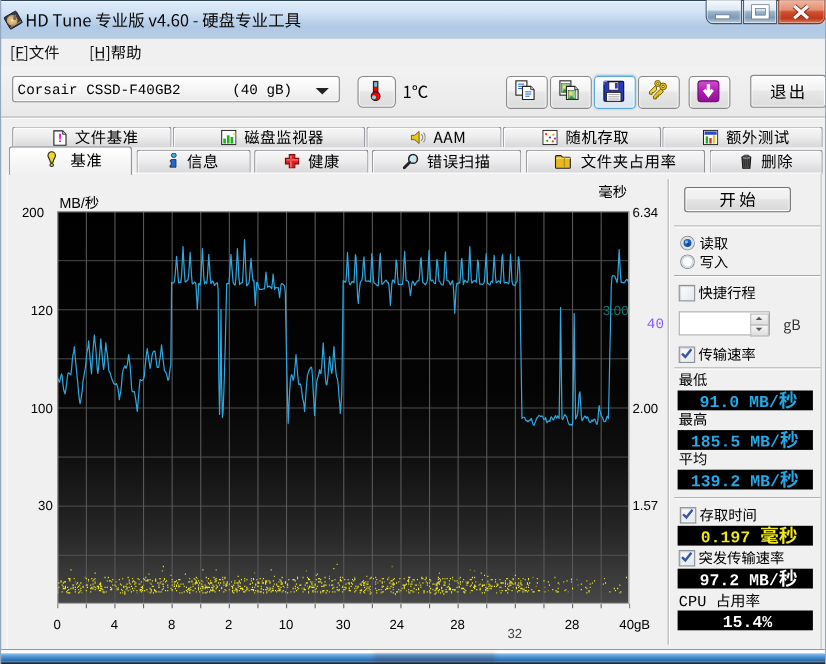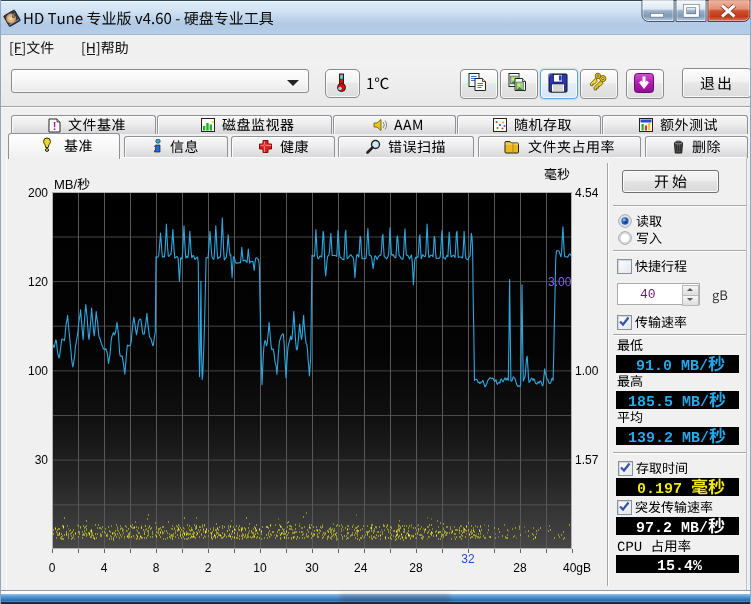--- a/index.html
+++ b/index.html
@@ -64,20 +64,21 @@
     </svg>
 <svg style="position:absolute;left:81px;top:39px;overflow:visible" width="49" height="20" viewBox="0 -14 49 20">
       <path d="M1.5 2.4H4.3V1.7H2.4V-10.3H4.3V-11.1H1.5Z M6.1 0H7.4V-4.8H12.2V0H13.5V-10.3H12.2V-6H7.4V-10.3H6.1Z M15.4 2.4H18.2V-11.1H15.4V-10.3H17.2V1.7H15.4Z M23.5 -11.8V-10.7H20.6V-9.8H23.5V-8.8H20.9V-8H23.5V-7.6C23.5 -7.4 23.5 -7.1 23.4 -6.9H20.4V-6H23C22.5 -5.4 21.8 -4.8 20.6 -4.4C20.9 -4.2 21.2 -3.8 21.4 -3.6C22.9 -4.2 23.7 -5.1 24.2 -6H27.2V-6.9H24.5C24.5 -7.1 24.6 -7.4 24.6 -7.6V-8H26.8V-8.8H24.6V-9.8H27.1V-10.7H24.6V-11.8ZM27.8 -11.2V-4.2H28.8V-10.3H31.2C30.9 -9.7 30.4 -9 29.9 -8.3C31.2 -7.7 31.6 -7 31.6 -6.5C31.6 -6.2 31.5 -6 31.3 -5.9C31.1 -5.9 30.9 -5.8 30.7 -5.8C30.3 -5.8 29.8 -5.8 29.2 -5.9C29.3 -5.6 29.5 -5.2 29.5 -5C30.1 -4.9 30.7 -4.9 31.1 -5C31.4 -5 31.7 -5.1 32 -5.2C32.4 -5.4 32.7 -5.8 32.7 -6.5C32.7 -7.1 32.3 -7.8 31.1 -8.5C31.6 -9.2 32.3 -10.1 32.8 -10.8L32.1 -11.2L31.9 -11.2ZM21.8 -3.7V0.4H22.8V-2.7H26.1V1.1H27.2V-2.7H30.7V-0.8C30.7 -0.6 30.6 -0.6 30.4 -0.6C30.2 -0.6 29.4 -0.6 28.5 -0.6C28.6 -0.3 28.8 0.1 28.8 0.3C30 0.3 30.7 0.3 31.2 0.2C31.6 0 31.8 -0.3 31.8 -0.8V-3.7H27.2V-4.8H26.1V-3.7Z M42.5 -11.8C42.5 -10.7 42.5 -9.6 42.5 -8.6H40.2V-7.6H42.4C42.3 -4.2 41.5 -1.3 38.9 0.4C39.1 0.5 39.5 0.9 39.6 1.1C42.5 -0.7 43.2 -3.9 43.5 -7.6H45.6C45.5 -2.5 45.4 -0.6 45 -0.2C44.9 0 44.7 0.1 44.5 0.1C44.2 0.1 43.5 0 42.7 -0C42.8 0.3 43 0.7 43 1C43.7 1 44.5 1.1 44.9 1C45.4 1 45.7 0.8 45.9 0.5C46.4 -0.1 46.5 -2.1 46.7 -8.1C46.7 -8.2 46.7 -8.6 46.7 -8.6H43.5C43.5 -9.6 43.5 -10.7 43.5 -11.8ZM34.1 -1.3 34.3 -0.3C36 -0.6 38.4 -1.2 40.6 -1.7L40.5 -2.7L39.7 -2.5V-11.1H35.1V-1.5ZM36.1 -1.7V-4.1H38.7V-2.3ZM36.1 -7.1H38.7V-5.1H36.1ZM36.1 -8.1V-10.1H38.7V-8.1Z" fill="#111"></path>
     </svg>
 <div class="abs" style="left:15px;top:54px;width:7px;height:1px;background:#111"></div>
 <div class="abs" style="left:87px;top:54px;width:8px;height:1px;background:#111"></div>
 <div class="abs" style="left:1px;top:60px;width:749px;height:46px;background:linear-gradient(180deg,#f2f2f2,#e9e9e9)"></div>
 <div class="abs" style="left:1px;top:106px;width:749px;height:1px;background:#a3a3a3"></div>
 <div class="abs" style="left:1px;top:107px;width:749px;height:1px;background:#fdfdfd"></div>
 <div class="abs" style="left:11px;top:69px;width:296px;height:22px;border:1px solid #8a8a8a;border-radius:3px;background:linear-gradient(180deg,#ffffff,#f4f4f4 60%,#e9e9e9);box-shadow:inset 0 0 0 1px rgba(255,255,255,.7)"></div>
+<div class="abs" style="left:16px;top:74px;width:280px;height:16px;font:13px 'Liberation Mono',monospace;color:#000;white-space:pre">Corsair CSSD-F40GB2      (40 gB)</div>
 <div class="abs" style="left:287px;top:80px;width:0;height:0;border-left:6px solid transparent;border-right:6px solid transparent;border-top:6.5px solid #222"></div>
 <div class="btn" style="left:325px;top:68.5px;width:33px;height:27px;border-radius:5px"></div>
 <svg class="abs" style="left:336px;top:73px" width="12" height="19" viewBox="0 0 12 19">
 <rect x="3.5" y="1" width="4" height="12" fill="#e00" stroke="#222" stroke-width="1"></rect>
 <rect x="4.2" y="1.8" width="2.6" height="4" fill="#4ad8e8"></rect>
 <circle cx="5.5" cy="14.5" r="4" fill="#e00" stroke="#222"></circle>
 <circle cx="4" cy="15.5" r="1.8" fill="#7ae0ea"></circle>
     </svg>
 <svg style="position:absolute;left:366px;top:74px;overflow:visible" width="25" height="22" viewBox="0 -15 25 22">
       <path d="M1.3 0H7.3V-1.1H5.1V-11H4.1C3.5 -10.7 2.8 -10.4 1.8 -10.2V-9.3H3.8V-1.1H1.3Z M11.1 -7.2C12.3 -7.2 13.2 -8 13.2 -9.3C13.2 -10.6 12.3 -11.4 11.1 -11.4C10 -11.4 9 -10.6 9 -9.3C9 -8 10 -7.2 11.1 -7.2ZM11.1 -7.9C10.4 -7.9 9.9 -8.5 9.9 -9.3C9.9 -10.1 10.4 -10.7 11.1 -10.7C11.9 -10.7 12.4 -10.1 12.4 -9.3C12.4 -8.5 11.9 -7.9 11.1 -7.9ZM19.4 0.2C20.7 0.2 21.8 -0.4 22.7 -1.4L21.9 -2.3C21.2 -1.5 20.4 -1.1 19.4 -1.1C17.3 -1.1 16 -2.8 16 -5.5C16 -8.2 17.4 -9.9 19.4 -9.9C20.4 -9.9 21 -9.5 21.6 -8.9L22.4 -9.8C21.8 -10.5 20.7 -11.2 19.4 -11.2C16.6 -11.2 14.5 -9 14.5 -5.5C14.5 -1.9 16.6 0.2 19.4 0.2Z" fill="#000"></path>
@@ -257,37 +258,37 @@
 <rect x="52" y="192" width="520" height="357" fill="url(#plotbg)"></rect>
 <path d="M78.5 192v357M104.5 192v357M130.5 192v357M156.5 192v357M182.5 192v357M208.5 192v357M234.5 192v357M260.5 192v357M286.5 192v357M312.5 192v357M338.5 192v357M364.5 192v357M390.5 192v357M416.5 192v357M442.5 192v357M468.5 192v357M494.5 192v357M520.5 192v357M546.5 192v357" stroke="#585858" stroke-width="1"></path>
 <path d="M52 237.0h520M52 281.6h520M52 326.2h520M52 370.9h520M52 415.5h520M52 460.1h520M52 504.8h520" stroke="#585858" stroke-width="0.8"></path>
 <path d="M224 536h1M158 529h1M215 530h1M452 532h1M211 533h1M196 526h1M382 532h1M167 538h1M474 532h1M121 528h1M471 526h1M68 538h1M402 537h1M89 534h1M193 532h1M388 538h1M108 527h1M371 531h1M93 536h1M128 536h1M131 537h1M302 538h1M222 528h1M229 534h1M222 533h1M331 530h1M425 529h1M397 530h1M178 529h1M239 526h1M162 527h1M333 531h1M336 533h1M430 534h1M348 526h1M336 536h1M151 528h1M223 537h1M53 534h1M367 532h1M380 536h1M97 534h1M462 533h1M290 526h1M390 533h1M248 537h1M230 526h1M159 535h1M431 532h1M84 535h1M59 534h1M195 529h1M279 530h1M229 536h1M72 538h1M150 529h1M239 530h1M395 537h1M169 534h1M330 528h1M313 534h1M198 530h1M129 537h1M464 529h1M213 530h1M391 535h1M390 527h1M382 534h1M71 533h1M397 535h1M234 537h1M311 534h1M191 528h1M399 531h1M175 533h1M436 535h1M475 536h1M122 531h1M293 538h1M436 536h1M474 535h1M236 538h1M84 531h1M108 527h1M266 535h1M141 528h1M138 528h1M161 530h1M267 527h1M152 532h1M232 532h1M159 529h1M133 528h1M68 538h1M73 535h1M446 535h1M178 529h1M199 537h1M64 535h1M408 534h1M188 534h1M385 538h1M82 538h1M379 527h1M356 528h1M156 527h1M317 535h1M189 526h1M280 527h1M174 529h1M447 533h1M477 537h1M134 527h1M217 537h1M120 535h1M371 528h1M219 527h1M183 533h1M323 533h1M192 537h1M314 531h1M289 529h1M196 528h1M390 538h1M247 537h1M450 529h1M126 531h1M90 537h1M409 535h1M70 530h1M283 534h1M398 530h1M358 526h1M280 538h1M199 537h1M280 526h1M408 536h1M178 530h1M137 536h1M284 534h1M471 534h1M342 527h1M186 535h1M226 537h1M286 532h1M227 531h1M199 527h1M330 532h1M384 526h1M398 537h1M449 533h1M144 538h1M466 527h1M360 538h1M66 535h1M347 538h1M403 532h1M229 530h1M160 528h1M181 538h1M468 530h1M61 534h1M138 533h1M431 535h1M259 530h1M548 531h1M222 538h1M378 536h1M148 515h1M347 533h1M408 531h1M83 526h1M357 532h1M72 532h1M291 527h1M475 536h1M532 534h1M98 525h1M254 536h1M469 534h1M191 530h1M506 538h1M83 534h1M215 538h1M60 538h1M456 537h1M292 533h1M409 536h1M319 530h1M109 539h1M114 533h1M141 527h1M362 536h1M183 537h1M230 536h1M375 527h1M375 538h1M318 537h1M317 531h1M397 532h1M304 538h1M136 535h1M144 534h1M148 533h1M127 536h1M432 533h1M246 538h1M163 527h1M402 538h1M62 539h1M413 528h1M216 532h1M133 536h1M362 529h1M82 532h1M528 536h1M471 532h1M244 528h1M425 530h1M92 535h1M316 527h1M307 530h1M192 530h1M136 527h1M284 537h1M283 531h1M461 539h1M184 535h1M119 533h1M355 533h1M244 528h1M488 526h1M95 525h1M281 534h1M261 532h1M307 537h1M322 538h1M352 527h1M396 535h1M152 537h1M291 538h1M355 538h1M480 526h1M228 536h1M204 525h1M251 531h1M261 531h1M236 526h1M357 527h1M528 531h1M52 539h1M481 530h1M52 537h1M440 539h1M82 535h1M327 531h1M73 535h1M406 538h1M59 533h1M418 529h1M257 537h1M266 527h1M170 538h1M256 525h1M391 528h1M101 536h1M312 536h1M180 528h1M156 536h1M533 539h1M415 528h1M282 529h1M431 525h1M254 527h1M373 537h1M220 535h1M78 532h1M79 534h1M100 536h1M96 538h1M469 534h1M296 539h1M402 526h1M104 532h1M309 525h1M403 540h1M368 532h1M554 538h1M113 538h1M464 532h1M350 536h1M359 540h1M184 539h1M232 531h1M117 528h1M201 535h1M147 536h1M479 531h1M128 538h1M141 528h1M294 533h1M409 526h1M160 537h1M360 530h1M175 537h1M177 530h1M287 527h1M561 535h1M211 534h1M184 533h1M519 527h1M295 529h1M345 528h1M367 534h1M146 538h1M378 532h1M415 534h1M206 530h1M224 536h1M342 539h1M172 539h1M216 524h1M563 532h1M115 531h1M440 532h1M286 538h1M198 530h1M451 533h1M355 528h1M254 537h1M331 537h1M330 538h1M488 530h1M405 538h1M205 532h1M131 527h1M407 533h1M261 531h1M183 528h1M329 529h1M480 534h1M252 533h1M354 530h1M113 540h1M446 533h1M145 526h1M411 536h1M100 534h1M423 537h1M459 528h1M336 526h1M295 525h1M143 530h1M224 534h1M256 530h1M200 530h1M461 531h1M203 538h1M230 537h1M273 532h1M455 530h1M358 531h1M325 533h1M484 538h1M211 538h1M281 527h1M187 525h1M323 537h1M172 537h1M68 536h1M473 531h1M438 539h1M122 529h1M490 537h1M184 535h1M400 528h1M413 536h1M91 531h1M485 538h1M352 535h1M73 530h1M455 539h1M328 532h1M239 536h1M308 532h1M91 530h1M112 533h1M259 538h1M214 536h1M569 525h1M183 528h1M374 531h1M186 534h1M95 534h1M272 532h1M152 534h1M253 537h1M125 526h1M408 528h1M66 534h1M463 532h1M479 530h1M190 538h1M302 535h1M160 532h1M294 537h1M444 533h1M221 538h1M166 531h1M261 539h1M59 529h1M156 532h1M311 538h1M55 528h1M178 525h1M409 535h1M205 533h1M443 524h1M208 531h1M255 528h1M56 538h1M473 535h1M244 537h1M129 534h1M505 537h1M158 533h1M327 539h1M206 532h1M310 528h1M303 517h1M317 537h1M168 522h1M182 535h1M63 526h1M380 535h1M281 533h1M410 538h1M309 527h1M489 537h1M212 539h1M197 534h1M194 525h1M90 531h1M444 531h1M253 535h1M397 534h1M255 529h1M550 530h1M235 530h1M58 529h1M241 529h1M386 527h1M401 535h1M124 537h1M473 530h1M194 533h1M102 527h1M244 528h1M134 528h1M184 534h1M190 534h1M214 535h1M78 537h1M473 531h1M242 529h1M468 523h1M57 535h1M117 534h1M433 536h1M347 530h1M121 528h1M80 527h1M478 537h1M63 539h1M347 529h1M255 534h1M85 527h1M465 530h1M193 536h1M279 530h1M466 526h1M306 534h1M169 537h1M337 525h1M507 530h1M222 526h1M372 539h1M242 534h1M286 531h1M469 534h1M63 528h1M184 518h1M473 535h1M320 531h1M371 525h1M241 531h1M463 528h1M322 527h1M190 531h1M520 535h1M275 538h1M82 535h1M256 531h1M113 538h1M91 532h1M427 533h1M363 526h1M215 536h1M203 538h1M391 539h1M102 532h1M558 535h1M181 530h1M465 537h1M418 531h1M224 527h1M535 537h1M297 537h1M438 533h1M250 537h1M188 538h1M428 532h1M399 526h1M234 530h1M277 536h1M217 537h1M400 539h1M211 537h1M91 535h1M241 530h1M148 531h1M220 536h1M502 536h1M196 535h1M293 537h1M280 535h1M219 535h1M63 527h1M257 533h1M439 532h1M189 530h1M424 530h1M245 530h1M227 531h1M462 536h1M327 537h1M472 537h1M270 526h1M262 527h1M454 534h1M452 531h1M248 528h1M217 529h1M394 531h1M86 521h1M456 537h1M217 528h1M404 532h1M399 536h1M369 537h1M469 535h1M144 532h1M269 531h1M180 534h1M177 535h1M234 538h1M180 532h1M421 535h1M230 527h1M268 533h1M371 529h1M136 539h1M276 536h1M401 534h1M160 533h1M202 527h1M278 530h1M218 530h1M100 534h1M461 535h1M186 532h1M443 535h1M446 527h1M409 526h1M288 522h1M535 538h1M342 537h1M301 532h1M441 536h1M431 533h1M299 526h1M385 537h1M372 525h1M371 527h1M459 533h1M149 526h1M498 529h1M183 531h1M331 534h1M396 532h1M396 536h1M128 534h1M234 533h1M259 529h1M270 525h1M334 531h1M53 530h1M56 532h1M376 535h1M237 538h1M156 537h1M89 534h1M75 533h1M463 530h1M89 533h1M247 535h1M268 528h1M130 526h1M109 531h1M220 535h1M224 534h1M420 535h1M402 537h1M62 536h1M373 533h1M443 537h1M396 539h1M374 529h1M218 535h1M55 529h1M242 536h1M357 539h1M91 537h1M328 537h1M158 531h1M284 534h1M288 533h1M88 533h1M193 534h1M442 535h1M422 539h1M206 529h1M470 538h1M466 531h1M86 534h1M351 535h1M248 533h1M331 537h1M162 532h1M94 539h1M99 528h1M344 536h1M474 535h1M408 535h1M253 533h1M459 537h1M267 538h1M356 531h1M342 539h1M277 532h1M195 538h1M438 532h1M399 529h1M234 529h1M62 536h1M302 532h1M91 531h1M119 538h1M116 525h1M139 539h1M178 528h1M515 528h1M86 536h1M540 528h1M564 538h1M395 540h1M366 532h1M120 529h1M429 525h1M217 533h1M127 537h1M75 534h1M61 537h1M107 536h1M171 535h1M62 526h1M383 525h1M239 539h1M189 534h1M150 537h1M348 533h1M79 532h1M193 537h1M243 535h1M57 530h1M112 534h1M140 536h1M357 539h1M82 538h1M270 534h1M405 536h1M123 533h1M499 532h1M205 531h1M214 535h1M180 536h1M140 537h1M361 538h1M84 528h1M78 526h1M205 533h1M94 538h1M494 528h1M212 532h1M197 533h1M445 532h1M128 529h1M440 523h1M137 537h1M327 539h1M187 534h1M58 535h1M417 534h1M245 536h1M306 536h1M536 531h1M317 530h1M269 537h1M409 536h1M333 535h1M313 534h1M234 530h1M456 530h1M308 536h1M228 528h1M424 532h1M438 532h1M330 530h1M237 535h1M406 526h1M369 531h1M64 518h1M404 530h1M246 518h1M421 538h1M89 535h1M435 532h1M507 538h1M71 539h1M320 527h1M398 525h1M313 527h1M284 538h1M255 531h1M213 528h1M396 531h1M115 535h1M285 534h1M68 534h1M483 536h1M309 528h1M559 537h1M66 532h1M232 537h1" stroke="#f2ee24" stroke-width="1.2" fill="none"></path>
       <path d="M313 536h1M117 530h1M436 531h1M204 536h1M162 533h1M203 530h1M291 529h1M413 537h1M427 527h1M267 527h1M388 532h1M341 531h1M332 529h1M371 536h1M241 536h1M316 530h1M178 529h1M242 528h1M431 534h1M452 532h1M137 531h1M341 529h1M116 537h1M328 536h1M358 531h1M400 527h1M120 526h1M348 538h1M266 527h1M367 535h1M163 533h1M147 531h1M238 530h1M210 533h1M191 537h1M242 538h1M85 533h1M172 529h1M352 533h1M292 530h1M299 538h1M145 530h1M57 533h1M174 528h1M347 526h1M97 528h1M276 535h1M145 526h1M101 529h1M70 534h1M454 527h1M290 529h1M459 530h1M91 533h1M445 535h1M335 535h1M471 537h1M334 529h1M237 533h1M460 526h1M203 529h1M80 528h1M377 532h1M472 533h1M175 531h1M210 529h1M173 534h1M228 526h1M438 527h1M296 532h1M196 518h1M371 538h1M115 534h1M333 524h1M163 539h1M208 536h1M67 526h1M192 534h1M365 535h1M471 530h1M251 532h1M459 531h1M141 537h1M178 538h1M321 528h1M441 537h1M196 528h1M196 526h1M357 530h1M155 523h1M388 530h1M261 534h1M66 532h1M477 527h1M301 528h1M311 533h1M335 534h1M328 532h1M132 525h1M490 537h1M147 519h1M142 538h1M172 529h1M393 531h1M422 536h1M86 530h1M86 526h1M399 531h1M357 534h1M314 535h1M264 538h1M130 526h1M457 530h1M177 527h1M280 539h1M245 535h1M172 539h1M251 538h1M416 530h1M271 535h1M331 532h1M191 530h1M357 536h1M420 529h1M325 534h1M513 537h1M231 539h1M480 532h1M208 536h1M421 527h1M336 538h1M144 534h1M129 535h1M111 526h1M135 522h1M341 525h1M129 533h1M398 527h1M411 525h1M57 533h1M201 534h1M173 536h1M429 537h1M111 539h1M242 539h1M383 526h1M464 529h1M73 537h1M412 536h1M286 536h1M241 528h1M336 540h1M347 534h1M367 526h1M461 526h1M519 529h1M110 532h1M180 535h1M314 534h1M399 521h1M406 534h1M322 535h1M141 538h1M450 527h1M549 526h1M121 537h1M357 531h1M393 536h1M514 536h1M283 530h1M177 531h1M167 533h1M404 526h1M113 539h1M187 533h1M114 536h1M204 526h1M367 533h1M253 529h1M331 539h1M473 528h1M301 528h1M303 534h1M370 528h1M218 533h1M71 536h1M118 531h1M404 529h1M282 533h1M311 525h1M137 538h1M126 527h1M61 539h1M322 526h1M165 539h1M299 532h1M196 532h1M390 537h1M428 527h1M69 531h1M270 525h1M475 538h1M306 513h1M171 529h1M191 536h1M155 535h1M218 533h1M249 524h1M132 528h1M111 537h1M175 531h1M215 537h1M291 539h1M437 521h1M443 529h1M410 539h1M538 530h1M252 537h1M475 526h1M536 534h1M52 535h1M468 531h1M249 531h1M203 532h1M479 538h1M447 527h1M346 536h1M59 535h1M275 525h1M422 538h1M106 535h1M436 536h1M231 534h1M413 536h1M238 528h1M319 533h1M194 537h1M512 529h1M507 535h1M289 526h1M384 530h1M533 528h1M533 535h1M480 527h1M346 539h1M268 535h1M417 533h1M380 539h1M364 537h1M376 527h1M170 536h1M418 529h1M470 532h1M179 530h1M216 534h1M480 537h1M302 528h1M455 534h1M156 529h1M324 535h1M202 525h1M199 532h1M398 538h1M464 530h1M100 528h1M441 534h1M245 529h1M419 535h1M213 537h1M234 533h1M224 535h1M563 539h1M131 537h1M287 535h1M254 536h1M288 538h1M432 529h1M479 531h1M387 526h1M86 529h1M123 530h1M295 532h1M141 528h1M110 536h1M164 531h1M390 530h1M216 530h1M387 525h1M280 535h1M405 538h1M172 535h1M287 523h1M341 535h1M476 536h1M195 527h1M211 535h1M504 525h1M105 533h1M293 533h1M233 527h1M93 538h1M83 535h1M187 539h1M205 537h1M193 535h1M337 539h1M176 526h1M148 535h1M495 538h1M200 527h1M374 537h1M429 530h1M390 538h1M92 533h1M385 539h1M332 536h1M172 526h1M149 527h1M148 528h1M294 532h1M106 536h1M256 538h1M418 525h1M354 535h1M416 538h1M478 534h1M339 526h1M105 529h1M180 536h1M279 525h1M304 527h1M186 539h1M227 531h1M398 529h1M139 533h1M460 537h1M146 529h1M451 539h1M101 535h1M171 536h1M297 537h1M373 531h1M387 529h1M428 537h1" stroke="#d6d22a" stroke-width="1.2" fill="none"></path>
       <path d="M231 521h1M519 526h1M274 535h1M284 529h1M427 539h1M403 529h1M356 534h1M466 534h1M107 535h1M376 528h1M113 533h1M318 533h1M352 526h1M117 527h1M221 536h1M122 535h1M74 539h1M380 532h1M87 535h1M333 533h1M188 528h1M477 538h1M184 529h1M127 531h1M411 527h1M398 538h1M317 534h1M278 519h1M423 529h1M284 532h1M118 536h1M505 538h1M141 526h1M349 529h1M248 535h1M524 527h1M68 529h1M279 530h1M77 525h1M443 528h1M84 534h1M188 535h1M79 532h1M270 536h1M225 535h1M525 532h1M447 533h1M152 534h1M242 538h1M124 539h1M308 537h1M508 531h1M427 518h1M334 534h1M442 531h1M237 536h1M134 538h1M324 533h1M279 533h1M146 538h1M179 526h1M136 530h1M347 533h1M322 525h1M454 537h1M516 538h1M107 534h1M451 531h1M299 524h1M495 534h1M245 535h1M328 530h1M258 534h1M363 538h1M162 534h1M130 532h1M415 538h1M334 537h1M371 530h1M343 530h1M376 538h1M381 530h1M284 533h1M369 537h1M371 539h1M498 537h1M382 534h1M86 530h1M417 526h1M476 535h1M356 515h1M254 535h1M475 538h1M353 525h1M484 525h1M157 533h1M431 519h1M245 534h1M391 527h1M487 533h1M401 537h1M390 538h1" stroke="#9a981f" stroke-width="1.2" fill="none"></path>
 <path d="M52.0 342.4 52.6 344.1 53.3 345.8 54.0 347.5 54.6 345.5 55.2 342.6 55.9 339.8 56.5 341.7 57.2 349.1 57.9 354.3 58.5 356.4 59.1 358.0 59.8 354.4 60.5 349.0 61.1 344.2 61.8 339.3 62.4 339.0 63.1 339.6 63.7 340.1 64.4 340.7 65.0 336.4 65.7 327.6 66.3 322.8 67.0 319.9 67.6 315.2 68.2 322.3 68.9 330.2 69.6 337.0 70.2 343.4 70.9 350.2 71.5 357.9 72.2 363.5 72.8 366.9 73.5 363.6 74.1 359.6 74.8 354.6 75.4 346.8 76.1 343.2 76.7 339.5 77.4 335.4 78.0 331.3 78.7 322.8 79.3 319.1 80.0 315.7 80.6 309.8 81.2 317.6 81.9 325.4 82.5 333.0 83.2 339.8 83.8 329.3 84.5 319.9 85.1 311.7 85.8 304.5 86.4 310.9 87.1 316.8 87.7 325.5 88.4 336.0 89.0 339.4 89.7 333.3 90.3 326.0 91.0 317.5 91.6 308.0 92.3 316.5 92.9 323.4 93.6 331.3 94.2 335.9 94.9 330.2 95.5 321.2 96.2 311.6 96.8 317.7 97.5 321.2 98.1 327.8 98.8 335.7 99.4 338.2 100.1 338.7 100.7 341.1 101.4 343.5 102.0 345.3 102.7 346.9 103.3 348.5 104.0 349.2 104.6 349.4 105.3 349.5 105.9 348.7 106.6 350.8 107.2 353.0 107.9 357.6 108.5 363.4 109.2 359.1 109.8 356.0 110.5 349.4 111.1 340.8 111.8 336.9 112.4 335.1 113.1 333.5 113.7 332.6 114.4 334.9 115.0 334.0 115.7 331.5 116.3 327.2 117.0 322.3 117.6 327.2 118.3 332.9 118.9 341.5 119.6 352.3 120.2 355.9 120.9 356.2 121.5 356.1 122.2 356.0 122.8 359.8 123.5 364.0 124.1 368.8 124.8 374.1 125.4 367.2 126.1 358.7 126.7 351.2 127.4 345.0 128.0 345.7 128.7 345.9 129.3 345.6 130.0 345.4 130.6 344.2 131.3 341.3 131.9 333.1 132.6 326.5 133.2 321.7 133.9 317.0 134.5 321.6 135.2 326.2 135.8 330.7 136.5 335.0 137.1 331.2 137.8 326.6 138.4 322.0 139.1 320.1 139.7 319.5 140.4 319.0 141.0 320.1 141.7 325.3 142.3 330.5 143.0 334.1 143.6 334.0 144.3 333.9 144.9 329.0 145.6 325.0 146.2 319.8 146.9 313.4 147.5 320.4 148.2 326.6 148.8 331.1 149.5 337.0 150.1 337.7 150.8 338.4 151.4 340.3 152.1 343.0 152.7 345.7 153.4 344.9 154.0 340.0 154.7 334.9 155.3 331.8 156.0 256.7 156.6 257.0 157.3 257.3 157.9 257.0 158.6 256.1 159.2 250.1 159.9 241.5 160.5 233.1 161.2 241.6 161.8 250.9 162.5 257.3 163.1 256.9 163.8 256.4 164.4 256.9 165.1 250.4 165.7 237.8 166.4 224.1 167.0 236.7 167.7 248.7 168.3 256.2 169.0 256.3 169.6 255.5 170.3 254.7 170.9 254.5 171.6 249.1 172.2 239.4 172.9 229.5 173.5 240.4 174.2 251.6 174.8 258.0 175.5 257.8 176.2 257.2 176.8 256.5 177.5 256.9 178.1 258.4 178.8 270.6 179.4 281.2 180.1 269.6 180.7 257.7 181.4 258.4 182.0 259.0 182.7 251.5 183.3 238.7 184.0 225.9 184.6 238.8 185.3 251.9 185.9 258.1 186.6 256.4 187.2 256.4 187.9 257.8 188.5 252.8 189.2 241.9 189.8 231.3 190.5 241.7 191.1 251.9 191.8 257.8 192.4 256.7 193.1 255.6 193.7 255.9 194.4 257.7 195.0 259.5 195.7 258.7 196.3 257.9 197.0 257.3 197.6 257.1 198.3 263.4 198.9 342.4 199.6 376.7 200.2 351.4 200.9 281.3 201.5 350.1 202.2 379.4 202.8 374.1 203.5 356.2 204.1 338.4 204.8 312.8 205.4 287.2 206.1 257.8 206.7 257.7 207.4 257.8 208.0 258.0 208.7 250.9 209.3 240.6 210.0 231.3 210.6 240.3 211.3 249.2 211.9 256.4 212.6 258.2 213.2 259.1 213.9 259.1 214.5 251.4 215.2 238.6 215.8 225.9 216.5 238.5 217.1 251.1 217.8 258.7 218.4 258.1 219.1 257.5 219.7 257.1 220.4 256.9 221.0 247.7 221.7 233.1 222.3 217.9 223.0 233.6 223.6 249.8 224.3 260.0 224.9 259.0 225.6 258.1 226.2 257.7 226.9 252.5 227.5 243.7 228.2 234.8 228.8 243.4 229.5 251.4 230.1 255.4 230.8 254.6 231.4 265.2 232.1 277.7 232.7 265.8 233.4 256.7 234.0 257.1 234.7 259.5 235.3 261.5 236.0 263.2 236.6 263.1 237.3 263.1 237.9 263.0 238.6 262.9 239.2 262.7 239.9 262.6 240.5 262.6 241.2 255.0 241.8 247.3 242.5 254.5 243.1 261.0 243.8 260.6 244.4 260.4 245.1 260.1 245.7 260.8 246.4 261.6 247.0 262.4 247.7 256.1 248.3 249.1 249.0 256.6 249.6 263.1 250.3 262.0 250.9 261.3 251.6 261.5 252.2 261.6 252.9 261.4 253.5 265.2 254.2 270.5 254.8 264.5 255.5 258.7 256.1 257.8 256.8 258.0 257.4 258.6 258.1 259.3 258.7 259.7 259.4 267.0 260.0 300.9 260.7 334.8 261.3 359.8 262.0 384.8 262.6 370.5 263.3 356.2 263.9 347.3 264.6 341.8 265.2 340.6 265.9 342.4 266.5 345.8 267.2 343.5 267.8 337.2 268.5 330.1 269.1 322.3 269.8 330.5 270.4 338.2 271.1 345.6 271.7 349.7 272.4 349.3 273.0 348.9 273.7 351.4 274.3 355.4 275.0 361.8 275.6 363.9 276.3 367.2 276.9 374.1 277.6 365.0 278.2 356.1 278.9 347.4 279.5 341.3 280.2 339.1 280.8 336.9 281.5 335.6 282.1 334.7 282.8 333.7 283.4 334.5 284.1 342.9 284.7 355.2 285.4 366.2 286.0 377.6 286.7 366.0 287.3 355.7 288.0 347.1 288.6 343.9 289.3 342.0 289.9 339.0 290.6 336.0 291.2 339.6 291.9 339.1 292.5 332.6 293.2 322.4 293.8 311.6 294.5 322.6 295.1 333.2 295.8 343.5 296.4 349.2 297.1 349.8 297.7 346.1 298.4 339.1 299.0 331.4 299.7 324.1 300.3 330.2 301.0 336.8 301.6 339.4 302.3 334.2 302.9 324.6 303.6 315.2 304.2 324.3 304.9 332.4 305.5 339.4 306.2 343.6 306.8 344.3 307.5 350.2 308.1 359.2 308.8 367.1 309.4 375.9 310.1 366.3 310.7 358.0 311.4 304.5 312.0 255.2 312.7 255.6 313.3 255.9 314.0 256.6 314.6 255.0 315.3 242.6 315.9 229.5 316.6 242.4 317.2 255.5 317.9 258.5 318.5 258.9 319.2 257.6 319.8 256.3 320.5 256.0 321.1 256.5 321.8 257.0 322.4 245.3 323.1 231.4 323.7 234.2 324.4 253.1 325.0 268.5 325.7 275.9 326.3 268.7 327.0 261.0 327.6 256.7 328.3 255.5 328.9 255.1 329.6 250.5 330.2 239.8 330.9 233.4 331.5 244.4 332.2 255.4 332.8 255.5 333.5 255.5 334.1 255.5 334.8 255.4 335.4 255.6 336.1 255.8 336.7 256.4 337.4 244.0 338.0 230.5 338.7 238.7 339.3 252.0 340.0 257.2 340.6 257.6 341.3 257.9 341.9 258.6 342.6 259.3 343.2 259.7 343.9 259.7 344.5 250.0 345.2 233.7 345.8 230.4 346.5 245.9 347.1 258.4 347.8 258.4 348.4 257.5 349.1 256.6 349.7 255.8 350.4 255.3 351.0 254.7 351.7 255.8 352.3 256.9 353.0 256.9 353.6 259.5 354.3 268.2 354.9 277.7 355.6 268.1 356.2 258.4 356.9 254.6 357.5 254.7 358.2 256.0 358.8 257.2 359.5 248.3 360.1 236.2 360.8 238.7 361.4 251.2 362.1 258.6 362.7 258.6 363.4 258.7 364.0 258.8 364.7 258.8 365.3 258.7 366.0 258.3 366.6 251.7 367.3 237.0 367.9 228.6 368.6 241.9 369.2 255.1 369.9 255.2 370.5 255.3 371.2 256.1 371.8 258.9 372.5 263.9 373.1 268.8 373.8 263.6 374.4 258.1 375.1 255.7 375.7 256.3 376.4 257.8 377.0 259.4 377.7 258.1 378.3 256.9 379.0 256.0 379.6 255.5 380.3 255.0 380.9 255.2 381.6 248.4 382.2 236.6 382.9 234.3 383.5 246.2 384.2 256.4 384.8 257.0 385.5 257.6 386.1 258.2 386.8 258.9 387.4 257.6 388.1 256.3 388.7 253.5 389.4 241.1 390.0 227.7 390.7 241.0 391.3 253.5 392.0 255.4 392.6 255.0 393.3 254.6 393.9 255.9 394.6 257.1 395.2 257.7 395.9 257.7 396.5 248.1 397.2 235.9 397.8 237.8 398.5 248.5 399.1 255.5 399.8 255.9 400.4 257.1 401.1 258.3 401.7 259.0 402.4 259.1 403.0 259.1 403.7 253.1 404.3 238.0 405.0 228.9 405.6 242.7 406.3 255.0 406.9 255.2 407.6 255.4 408.2 256.2 408.9 257.6 409.5 259.0 410.2 257.6 410.8 256.1 411.5 255.2 412.1 259.9 412.8 272.2 413.4 284.8 414.1 272.8 414.7 261.3 415.4 257.3 416.0 258.0 416.7 257.5 417.3 257.1 418.0 257.3 418.6 250.4 419.3 237.6 419.9 234.9 420.6 248.7 421.2 258.7 421.9 256.7 422.5 254.6 423.2 255.3 423.8 256.0 424.5 256.5 425.1 256.7 425.8 254.0 426.4 238.7 427.1 224.1 427.7 238.3 428.4 253.5 429.0 257.5 429.7 256.6 430.3 255.6 431.0 255.2 431.6 255.3 432.3 255.4 432.9 256.7 433.6 248.3 434.2 236.2 434.9 238.7 435.5 251.1 436.2 258.4 436.8 258.3 437.5 258.3 438.1 258.4 438.8 258.5 439.4 257.8 440.1 257.1 440.7 251.7 441.4 238.6 442.0 230.5 442.7 244.3 443.3 257.8 444.0 257.9 444.6 258.5 445.3 259.1 445.9 257.5 446.6 255.8 447.2 255.6 447.9 256.7 448.5 245.0 449.2 232.1 449.8 239.7 450.5 252.2 451.1 257.0 451.8 256.7 452.4 256.0 453.1 255.3 453.7 255.5 454.4 256.5 455.0 257.6 455.7 248.2 456.3 234.0 457.0 231.3 457.6 245.2 458.3 257.1 458.9 257.1 459.6 257.0 460.2 257.0 460.9 257.0 461.5 257.0 462.2 258.1 462.8 256.7 463.5 244.0 464.1 231.3 464.8 243.2 465.4 255.6 466.1 258.6 466.7 259.0 467.4 259.4 468.0 259.8 468.7 258.1 469.3 256.4 470.0 256.2 470.6 246.7 471.3 233.4 471.9 236.0 472.6 249.1 473.2 298.2 473.9 339.3 474.5 380.4 475.2 379.5 475.8 379.3 476.5 379.3 477.1 380.0 477.8 381.9 478.4 382.5 479.1 382.1 479.7 383.4 480.4 383.3 481.0 382.0 481.7 382.2 482.3 381.7 483.0 380.3 483.6 382.4 484.3 384.9 484.9 386.6 485.6 386.5 486.2 384.5 486.9 383.4 487.5 381.1 488.2 379.7 488.8 379.3 489.5 378.2 490.1 377.6 490.8 378.2 491.4 378.5 492.1 378.5 492.7 378.0 493.4 378.8 494.0 380.6 494.7 381.4 495.3 381.1 496.0 379.5 496.6 382.7 497.3 384.4 497.9 383.1 498.6 383.0 499.2 382.4 499.9 383.1 500.5 380.0 501.2 378.9 501.8 379.8 502.5 381.4 503.1 381.8 503.8 380.3 504.4 378.9 505.1 377.9 505.7 379.9 506.4 379.8 507.0 378.1 507.7 379.5 508.3 380.4 509.0 335.6 509.6 279.5 510.3 335.9 510.9 381.0 511.6 381.2 512.2 380.2 512.9 377.8 513.5 376.9 514.2 378.0 514.8 378.4 515.5 380.1 516.1 382.6 516.8 384.6 517.4 385.9 518.1 386.5 518.7 385.8 519.4 386.0 520.0 386.6 520.7 384.4 521.3 339.6 522.0 284.8 522.6 339.3 523.3 381.0 523.9 379.3 524.6 378.0 525.2 375.5 525.9 366.8 526.5 358.5 527.2 356.2 527.8 365.5 528.5 378.3 529.1 382.4 529.8 381.7 530.4 380.3 531.1 379.0 531.7 378.2 532.4 378.8 533.0 380.5 533.7 378.9 534.3 379.2 535.0 381.6 535.6 383.1 536.3 383.9 536.9 384.0 537.6 382.8 538.2 381.8 538.9 383.2 539.5 381.7 540.2 381.1 540.8 381.2 541.5 383.1 542.1 385.1 542.7 385.8 543.4 383.1 544.0 375.5 544.7 368.7 545.3 373.1 546.0 375.4 546.6 378.1 547.3 379.1 547.9 379.7 548.6 382.0 549.2 383.4 549.9 383.4 550.5 383.0 551.2 381.2 551.8 378.6 552.5 378.4 553.1 380.5 553.8 350.9 554.4 320.5 555.1 290.2 555.7 259.8 556.4 251.4 557.0 250.5 557.7 250.7 558.3 250.8 559.0 251.0 559.6 253.0 560.3 254.9 560.9 256.9 561.6 252.4 562.2 239.5 562.9 226.8 563.5 239.4 564.2 251.9 564.8 256.8 565.5 256.7 566.1 256.9 566.8 257.0 567.4 257.2 568.1 256.5 568.7 255.4 569.4 254.3 570.0 253.9 570.7 255.0 571.3 256.0 572.0 257.1" stroke="#2ea8e0" stroke-width="1.1" fill="none" stroke-linejoin="round"></path>
 <rect x="52.5" y="192.5" width="519" height="356" fill="none" stroke="#b2b2b2" stroke-width="1"></rect>
 <path d="M52.5 549v4M78.5 549v4M104.5 549v4M130.5 549v4M156.5 549v4M182.5 549v4M208.5 549v4M234.5 549v4M260.5 549v4M286.5 549v4M312.5 549v4M338.5 549v4M364.5 549v4M390.5 549v4M416.5 549v4M442.5 549v4M468.5 549v4M494.5 549v4M520.5 549v4M546.5 549v4M572.5 549v4" stroke="#666" stroke-width="1"></path>
 </svg>
-<div class="abs" style="left:20px;top:186px;width:28px;text-align:right;font-size:12px;color:#000">200</div>
+<div class="abs" style="left:20px;top:186px;width:28px;font-size:12px;color:#000">200</div>
 <div class="abs" style="left:20px;top:275px;width:28px;text-align:right;font-size:12px;color:#000">120</div>
 <div class="abs" style="left:20px;top:364px;width:28px;text-align:right;font-size:12px;color:#000">100</div>
 <div class="abs" style="left:20px;top:453px;width:28px;text-align:right;font-size:12px;color:#000">30</div>
-<div class="abs" style="left:575px;top:186px;width:30px;font-size:12px;color:#000">4.54</div>
-<div class="abs" style="left:548px;top:275px;width:30px;font-size:12px;color:#8b5cf6">3.00</div>
-<div class="abs" style="left:575px;top:364px;width:30px;font-size:12px;color:#000">1.00</div>
+<div class="abs" style="left:575px;top:186px;width:30px;font-size:12px;color:#000">6.34</div>
+<div class="abs" style="left:548px;top:275px;width:30px;font-size:12px;color:#0f766e">3.00</div>
+<div class="abs" style="left:575px;top:364px;width:30px;font-size:12px;color:#000">2.00</div>
 <div class="abs" style="left:575px;top:453px;width:30px;font-size:12px;color:#000">1.57</div>
 <div class="abs" style="left:42px;top:561px;width:20px;text-align:center;font-size:12px;color:#000">0</div>
 <div class="abs" style="left:94px;top:561px;width:20px;text-align:center;font-size:12px;color:#000">4</div>
 <div class="abs" style="left:146px;top:561px;width:20px;text-align:center;font-size:12px;color:#000">8</div>
 <div class="abs" style="left:198px;top:561px;width:20px;text-align:center;font-size:12px;color:#000">2</div>
 <div class="abs" style="left:250px;top:561px;width:20px;text-align:center;font-size:12px;color:#000">10</div>
 <div class="abs" style="left:302px;top:561px;width:20px;text-align:center;font-size:12px;color:#000">30</div>
 <div class="abs" style="left:354px;top:561px;width:20px;text-align:left;font-size:12px;color:#000000">24</div>
 <div class="abs" style="left:406px;top:561px;width:20px;text-align:center;font-size:12px;color:#000">28</div>
-<div class="abs" style="left:458px;top:552px;width:20px;text-align:center;font-size:12px;color:#1d4ed8">32</div>
+<div class="abs" style="left:458px;top:569px;width:20px;text-align:center;font-size:12px;color:#404040">32</div>
 <div class="abs" style="left:510px;top:561px;width:20px;text-align:center;font-size:12px;color:#000">28</div>
 <div class="abs" style="left:563px;top:561px;font-size:12px;color:#000">40gB</div>
 <svg style="position:absolute;left:54px;top:176px;overflow:visible" width="38" height="19" viewBox="0 -13 38 19">
       <path d="M8.7 0V-6Q8.7 -7 8.7 -7.9Q8.4 -6.7 8.2 -6.1L5.9 0H5L2.7 -6.1L2.3 -7.2L2.1 -7.9L2.1 -7.2L2.1 -6V0H1.1V-8.9H2.7L5 -2.7Q5.2 -2.4 5.3 -1.9Q5.4 -1.5 5.4 -1.3Q5.5 -1.6 5.7 -2.1Q5.8 -2.6 5.9 -2.7L8.2 -8.9H9.8V0Z M18.8 -2.5Q18.8 -1.3 17.9 -0.7Q17.1 0 15.5 0H11.9V-8.9H15.1Q18.3 -8.9 18.3 -6.8Q18.3 -6 17.8 -5.4Q17.4 -4.9 16.6 -4.7Q17.7 -4.6 18.2 -4Q18.8 -3.4 18.8 -2.5ZM17.1 -6.6Q17.1 -7.4 16.6 -7.7Q16.1 -8 15.1 -8H13.1V-5.1H15.1Q16.1 -5.1 16.6 -5.5Q17.1 -5.9 17.1 -6.6ZM17.6 -2.6Q17.6 -4.2 15.4 -4.2H13.1V-1H15.5Q16.6 -1 17.1 -1.4Q17.6 -1.8 17.6 -2.6Z M19.5 0.1 22.1 -9.4H23.1L20.5 0.1Z M29.5 -8.7C29.3 -7.3 29 -5.8 28.5 -4.8C28.7 -4.7 29.2 -4.5 29.3 -4.4C29.8 -5.4 30.2 -7 30.4 -8.5ZM33.2 -8.6C33.8 -7.5 34.4 -6 34.6 -5L35.5 -5.4C35.3 -6.3 34.7 -7.8 34 -8.9ZM34 -4.6C33.1 -2 31 -0.5 27.8 0.1C28 0.4 28.2 0.7 28.3 1C31.7 0.2 33.9 -1.5 34.9 -4.3ZM31.3 -10.9V-2.9H32.3V-10.9ZM27.9 -10.7C27 -10.3 25.3 -9.9 23.8 -9.7C23.9 -9.5 24 -9.2 24.1 -8.9C24.6 -9 25.2 -9.1 25.8 -9.2V-7.3H23.7V-6.3H25.7C25.2 -4.8 24.3 -3.2 23.5 -2.2C23.7 -2 23.9 -1.6 24 -1.3C24.6 -2.1 25.3 -3.4 25.8 -4.7V1H26.8V-5C27.2 -4.4 27.7 -3.6 27.9 -3.1L28.5 -3.9C28.3 -4.3 27.2 -5.7 26.8 -6.1V-6.3H28.6V-7.3H26.8V-9.4C27.4 -9.6 28.1 -9.8 28.5 -10Z" fill="#000"></path>
     </svg>
 <svg style="position:absolute;left:544px;top:166px;overflow:visible" width="28" height="19" viewBox="0 -13 28 19">
       <path d="M0.9 -5.5V-3.3H1.8V-4.8H11.2V-3.4H12.1V-5.5ZM3.5 -7.8H9.6V-6.8H3.5ZM2.5 -8.4V-6.2H10.6V-8.4ZM5.6 -10.7C5.8 -10.5 6 -10.2 6.1 -9.9H0.7V-9.1H12.3V-9.9H7.2C7 -10.2 6.7 -10.7 6.5 -11ZM9.5 -4.6C7.9 -4.3 4.9 -4 2.5 -3.9C2.6 -3.7 2.7 -3.4 2.7 -3.3C3.6 -3.3 4.6 -3.4 5.6 -3.5V-2.8L1.7 -2.5L1.7 -1.9L5.6 -2.1V-1.4L1 -1.1L1.1 -0.4L5.6 -0.7V-0.4C5.6 0.6 6 0.9 7.6 0.9C7.9 0.9 10.5 0.9 10.9 0.9C12 0.9 12.3 0.6 12.5 -0.6C12.2 -0.7 11.8 -0.8 11.6 -0.9C11.6 -0 11.4 0.1 10.8 0.1C10.2 0.1 8 0.1 7.6 0.1C6.7 0.1 6.6 0 6.6 -0.4V-0.8L11.8 -1.1L11.7 -1.8L6.6 -1.5V-2.2L11 -2.5L10.9 -3.1L6.6 -2.8V-3.5C7.8 -3.7 9 -3.8 9.9 -4Z M19.4 -8.7C19.2 -7.3 18.9 -5.8 18.4 -4.8C18.6 -4.7 19 -4.5 19.2 -4.4C19.7 -5.4 20.1 -7 20.3 -8.5ZM23.1 -8.6C23.7 -7.5 24.3 -6 24.5 -5L25.4 -5.4C25.2 -6.3 24.6 -7.8 23.9 -8.9ZM23.9 -4.6C23 -2 20.9 -0.5 17.7 0.1C17.9 0.4 18.1 0.7 18.2 1C21.6 0.2 23.8 -1.5 24.8 -4.3ZM21.2 -10.9V-2.9H22.2V-10.9ZM17.8 -10.7C16.9 -10.3 15.1 -9.9 13.7 -9.7C13.8 -9.5 13.9 -9.2 14 -8.9C14.5 -9 15.1 -9.1 15.7 -9.2V-7.3H13.6V-6.3H15.6C15.1 -4.8 14.2 -3.2 13.4 -2.2C13.5 -2 13.8 -1.6 13.9 -1.3C14.5 -2.1 15.2 -3.4 15.7 -4.7V1H16.7V-5C17.1 -4.4 17.6 -3.6 17.8 -3.1L18.4 -3.9C18.2 -4.3 17 -5.7 16.7 -6.1V-6.3H18.5V-7.3H16.7V-9.4C17.3 -9.6 17.9 -9.8 18.4 -10Z" fill="#000"></path>
     </svg>
 <div class="gline" style="left:607px;top:163px;width:1px;height:423px"></div>
 <div class="gline2" style="left:608px;top:163px;width:1px;height:423px"></div>
@@ -318,21 +319,21 @@
       <circle cx="7" cy="7" r="5" fill="none" stroke="#d4dae0" stroke-width="1.5"></circle>
     </svg>
 <svg style="position:absolute;left:636px;top:230px;overflow:visible" width="28" height="19" viewBox="0 -13 28 19">
       <path d="M1 -10.2V-7.7H2V-9.3H11V-7.7H12V-10.2ZM1.2 -2.7V-1.8H8.6V-2.7ZM3.9 -9C3.6 -7.5 3.1 -5.4 2.8 -4.1H9.7C9.4 -1.6 9.2 -0.5 8.8 -0.1C8.6 -0 8.5 0 8.2 0C7.8 0 7 -0 6.1 -0.1C6.2 0.2 6.4 0.6 6.4 0.8C7.2 0.9 8.1 0.9 8.5 0.9C9 0.8 9.3 0.8 9.6 0.5C10.1 -0 10.4 -1.3 10.7 -4.6C10.7 -4.7 10.7 -5 10.7 -5H4L4.4 -6.7H10.4V-7.5H4.6L4.9 -8.9Z M16.8 -9.8C17.7 -9.2 18.4 -8.5 18.9 -7.7C18.1 -4 16.5 -1.3 13.5 0.2C13.8 0.4 14.2 0.8 14.4 0.9C17.1 -0.6 18.7 -3 19.7 -6.4C21.2 -3.8 22.1 -0.8 25.1 0.9C25.1 0.6 25.4 0.1 25.5 -0.2C21.2 -2.8 21.6 -7.7 17.4 -10.6Z" fill="#000"></path>
     </svg>
 <div class="cb" style="left:617px;top:259px"></div>
 <svg style="position:absolute;left:635px;top:258px;overflow:visible" width="54" height="19" viewBox="0 -13 54 19">
       <path d="M2.2 -10.9V1H3.2V-10.9ZM1 -8.4C0.9 -7.4 0.7 -5.9 0.4 -5.1L1.1 -4.8C1.5 -5.7 1.7 -7.3 1.8 -8.3ZM3.2 -8.5C3.6 -7.7 4 -6.7 4.2 -6.1L4.9 -6.5C4.7 -7.1 4.3 -8.1 3.9 -8.8ZM10.5 -5H8.4C8.5 -5.5 8.5 -6.1 8.5 -6.6V-7.9H10.5ZM7.5 -10.9V-8.9H5V-7.9H7.5V-6.6C7.5 -6.1 7.5 -5.5 7.5 -5H4.3V-4H7.3C7 -2.4 6.1 -0.8 3.9 0.3C4.1 0.5 4.4 0.9 4.5 1.1C6.7 -0.1 7.7 -1.7 8.2 -3.4C8.9 -1.3 10.1 0.3 12 1.1C12.1 0.8 12.4 0.4 12.7 0.2C10.8 -0.5 9.6 -2.1 8.9 -4H12.5V-5H11.4V-8.9H8.5V-10.9Z M18.4 -3.5C18.2 -1.8 17.6 -0.4 16.6 0.5C16.8 0.7 17.2 0.9 17.3 1.1C17.9 0.5 18.4 -0.2 18.7 -1C19.6 0.5 21 0.9 23 0.9H25.3C25.3 0.7 25.5 0.3 25.6 0.1C25.1 0.1 23.3 0.1 23 0.1C22.6 0.1 22.2 0.1 21.8 0V-1.7H24.8V-2.5H21.8V-3.7H24.7V-5.5H25.6V-6.3H24.7V-8.1H21.8V-9H25.3V-9.8H21.8V-10.9H20.9V-9.8H17.7V-9H20.9V-8.1H18.3V-7.3H20.9V-6.3H17.5V-5.5H20.9V-4.4H18.3V-3.7H20.9V-0.2C20.1 -0.5 19.5 -1.1 19 -2.1C19.1 -2.5 19.2 -2.9 19.3 -3.3ZM23.8 -5.5V-4.4H21.8V-5.5ZM23.8 -6.3H21.8V-7.3H23.8ZM15.2 -10.9V-8.3H13.5V-7.4H15.2V-4.7L13.4 -4.2L13.6 -3.2L15.2 -3.7V-0.1C15.2 0.1 15.1 0.1 14.9 0.1C14.8 0.2 14.3 0.2 13.7 0.1C13.8 0.4 14 0.8 14 1C14.8 1.1 15.3 1 15.6 0.9C16 0.7 16.1 0.4 16.1 -0.1V-4L17.5 -4.5L17.4 -5.4L16.1 -5V-7.4H17.5V-8.3H16.1V-10.9Z M31.7 -10.1V-9.2H38.1V-10.1ZM29.5 -10.9C28.8 -10 27.5 -8.8 26.5 -8.1C26.6 -7.9 26.9 -7.5 27 -7.3C28.2 -8.1 29.5 -9.4 30.4 -10.5ZM31.1 -6.6V-5.6H35.5V-0.2C35.5 -0 35.4 0.1 35.1 0.1C34.9 0.1 34 0.1 33.1 0C33.2 0.3 33.4 0.7 33.4 1C34.7 1 35.4 1 35.9 0.9C36.3 0.7 36.5 0.4 36.5 -0.2V-5.6H38.4V-6.6ZM30 -8.1C29.1 -6.7 27.7 -5.1 26.3 -4.2C26.5 -4 26.9 -3.6 27 -3.4C27.5 -3.8 28 -4.2 28.5 -4.7V1.1H29.5V-5.8C30 -6.4 30.5 -7.1 30.9 -7.8Z M45.9 -9.5H49.8V-7.1H45.9ZM45 -10.4V-6.3H50.8V-10.4ZM44.8 -2.7V-1.9H47.4V-0.2H44V0.7H51.5V-0.2H48.3V-1.9H50.9V-2.7H48.3V-4.3H51.2V-5.1H44.5V-4.3H47.4V-2.7ZM43.7 -10.7C42.7 -10.3 41 -9.9 39.6 -9.7C39.7 -9.5 39.8 -9.1 39.8 -8.9C40.5 -9 41.1 -9.1 41.8 -9.3V-7.3H39.6V-6.3H41.6C41.1 -4.8 40.2 -3.2 39.4 -2.2C39.5 -2 39.8 -1.6 39.9 -1.3C40.5 -2.1 41.2 -3.4 41.8 -4.7V1H42.7V-4.6C43.2 -4 43.7 -3.3 43.9 -3L44.5 -3.7C44.2 -4 43.1 -5.2 42.7 -5.5V-6.3H44.3V-7.3H42.7V-9.5C43.3 -9.6 43.9 -9.8 44.4 -10Z" fill="#000"></path>
     </svg>
 <div class="abs" style="left:617px;top:283px;width:81px;height:20px;border:1px solid #ababab;background:#fff"></div>
-<div class="abs" style="left:640px;top:287px;font:13px 'Liberation Mono',monospace;color:#701a75">40</div>
+<div class="abs" style="left:588px;top:287px;font:13px 'Liberation Mono',monospace;color:#8b5cf6">40</div>
 <div class="abs" style="left:682px;top:284.5px;width:15px;height:9px;border:1px solid #b9b9b9;background:linear-gradient(180deg,#f6f6f6,#ddd)"></div>
 <div class="abs" style="left:687px;top:287.5px;width:0;height:0;border-left:3.5px solid transparent;border-right:3.5px solid transparent;border-bottom:3.5px solid #555"></div>
 <div class="abs" style="left:682px;top:294.5px;width:15px;height:9px;border:1px solid #b9b9b9;background:linear-gradient(180deg,#f6f6f6,#ddd)"></div>
 <div class="abs" style="left:687px;top:297.5px;width:0;height:0;border-left:3.5px solid transparent;border-right:3.5px solid transparent;border-top:3.5px solid #555"></div>
 <svg style="position:absolute;left:712px;top:287px;overflow:visible" width="17" height="19" viewBox="0 -13 17 19">
       <path d="M3.6 3.2C5.8 3.2 7.1 2.1 7.1 0.8C7.1 -0.4 6.3 -0.9 4.7 -0.9H3.3C2.4 -0.9 2.1 -1.2 2.1 -1.6C2.1 -2 2.3 -2.3 2.5 -2.5C2.8 -2.3 3.2 -2.2 3.6 -2.2C5 -2.2 6.1 -3.2 6.1 -4.7C6.1 -5.3 5.9 -5.8 5.6 -6.1H7V-7.1H4.6C4.3 -7.2 4 -7.2 3.6 -7.2C2.1 -7.2 0.9 -6.3 0.9 -4.7C0.9 -3.9 1.4 -3.2 1.8 -2.8V-2.8C1.5 -2.5 1.1 -2 1.1 -1.5C1.1 -0.9 1.3 -0.5 1.7 -0.3V-0.2C1 0.2 0.7 0.8 0.7 1.4C0.7 2.6 1.9 3.2 3.6 3.2ZM3.6 -3C2.8 -3 2.1 -3.7 2.1 -4.7C2.1 -5.8 2.7 -6.4 3.6 -6.4C4.4 -6.4 5.1 -5.8 5.1 -4.7C5.1 -3.7 4.4 -3 3.6 -3ZM3.7 2.4C2.5 2.4 1.7 1.9 1.7 1.2C1.7 0.8 1.9 0.4 2.4 0C2.7 0.1 3.1 0.1 3.3 0.1H4.5C5.5 0.1 6 0.3 6 1C6 1.7 5.1 2.4 3.7 2.4Z M8.6 0H11.7C13.8 0 15.3 -0.9 15.3 -2.8C15.3 -4.1 14.5 -4.8 13.4 -5.1V-5.1C14.2 -5.4 14.7 -6.3 14.7 -7.2C14.7 -8.9 13.4 -9.5 11.5 -9.5H8.6ZM9.8 -5.5V-8.6H11.3C12.8 -8.6 13.6 -8.2 13.6 -7C13.6 -6.1 12.9 -5.5 11.3 -5.5ZM9.8 -1V-4.5H11.5C13.2 -4.5 14.1 -4 14.1 -2.8C14.1 -1.5 13.1 -1 11.5 -1Z" fill="#333"></path>
     </svg>
 <div class="cb" style="left:617px;top:315px"></div>
     <svg class="abs" style="left:617px;top:314px" width="15" height="15" viewBox="0 0 15 15">
       <path d="M3 7.5 L6 10.5 L11.5 3.5" stroke="#3455a8" stroke-width="2.2" fill="none"></path>

